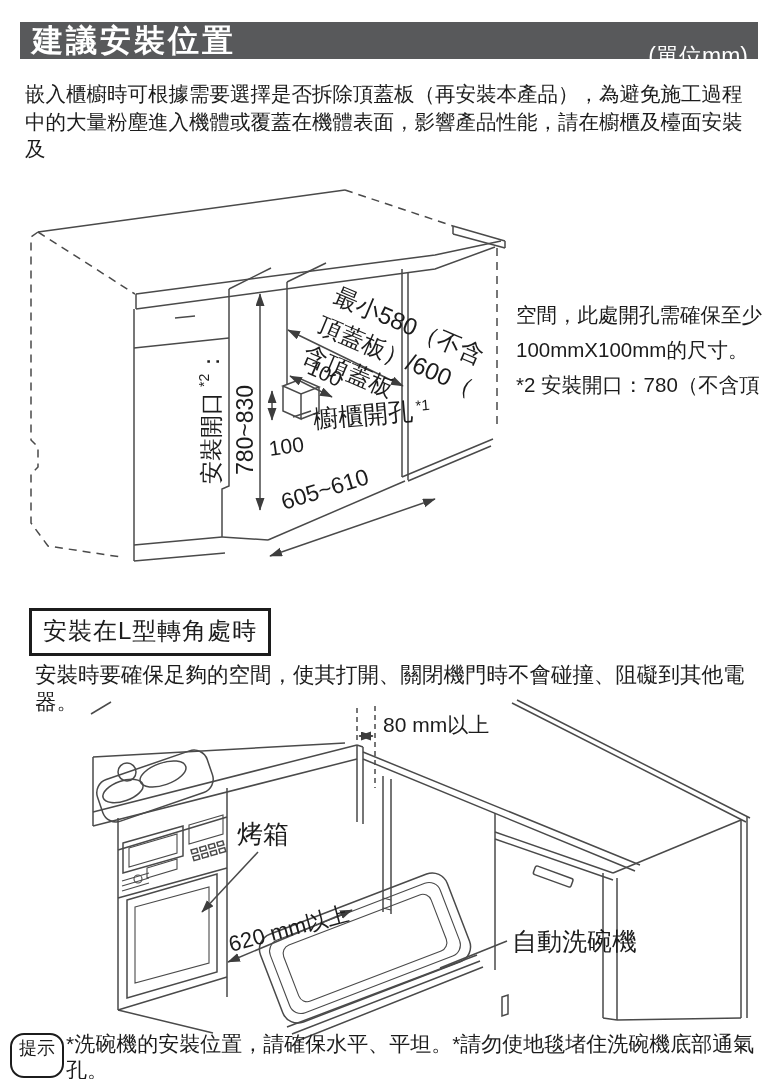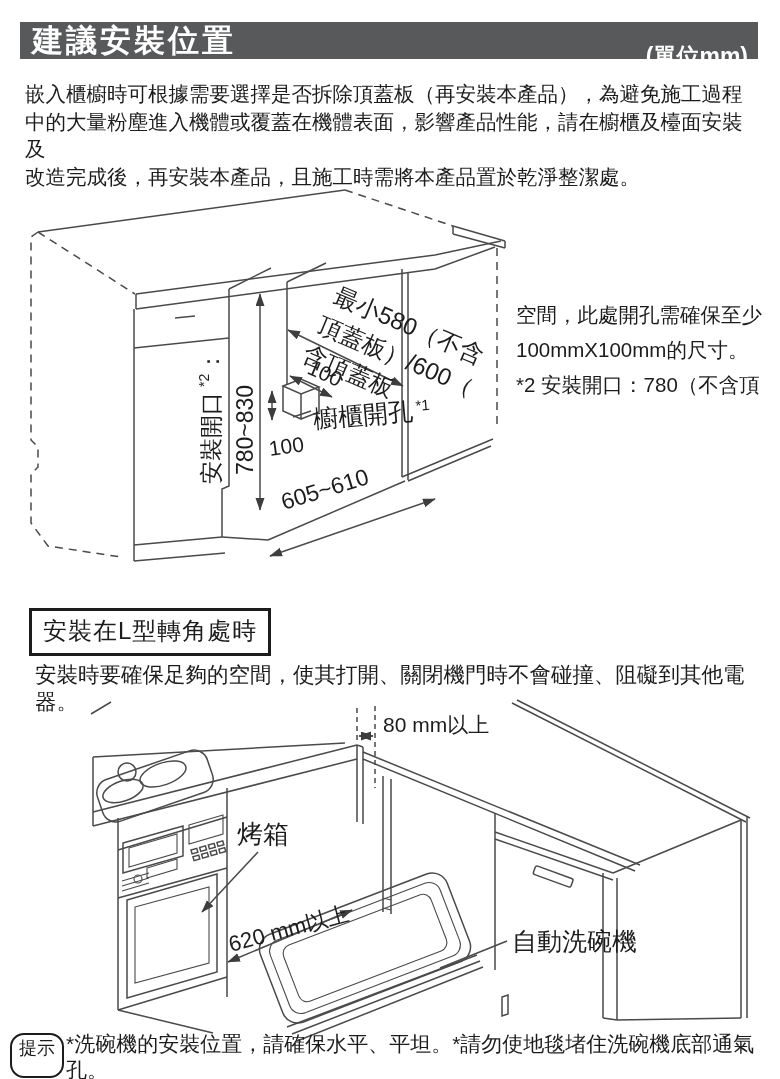--- a/index.html
+++ b/index.html
@@ -2,21 +2,21 @@
 <html><head>
 <meta charset="utf-8">
 <style>
   html,body{margin:0;padding:0;background:#e8e8e8;}
   .page{position:relative;width:780px;height:1079px;background:#ffffff;
         font-family:"Liberation Sans","DejaVu Sans",sans-serif;color:#1c1c1c;overflow:hidden;}
   .title-bar{position:absolute;left:20px;top:22px;width:738px;height:37px;background:#58595b;
         color:#ffffff;display:flex;align-items:center;justify-content:space-between;
         padding:0 10px 0 12px;box-sizing:border-box;}
   .title-bar .title{font-size:31px;font-weight:bold;letter-spacing:3px;}
-  .title-bar .unit{font-size:23px;font-weight:bold;margin-top:31px;}
+  .title-bar .unit{font-size:23px;font-weight:normal;margin-top:31px;}
   .intro{position:absolute;left:25px;top:80px;width:735px;font-size:20.5px;line-height:27.5px;}
   .notes{position:absolute;left:516px;top:297px;width:248px;font-size:20.5px;line-height:35px;}
   .subheading-box{position:absolute;left:29px;top:608px;border:3px solid #1c1c1c;
         padding:4px 11px 6px;font-size:24px;font-weight:500;letter-spacing:1px;}
   .para2{position:absolute;left:35px;top:662px;width:745px;font-size:21.5px;line-height:27px;}
   .footer{position:absolute;left:10px;top:1031px;width:766px;display:flex;align-items:flex-start;}
   .tip-pill{border:2px solid #1c1c1c;border-radius:14px;padding:1px 7px 16px;font-size:18px;
         white-space:nowrap;margin-top:2px;}
   .footer .footer-text{font-size:21px;line-height:26px;margin-left:2px;}
   svg{position:absolute;overflow:visible;}
@@ -32,21 +32,20 @@
 <div class="page">
 
   <div class="title-bar">
     <span class="title">建議安裝位置</span>
     <span class="unit">(單位mm)</span>
   </div>
 
   <div class="intro">
     <div>嵌入櫃櫥時可根據需要選擇是否拆除頂蓋板（再安裝本產品），為避免施工過程</div>
     <div>中的大量粉塵進入機體或覆蓋在機體表面，影響產品性能，請在櫥櫃及檯面安裝及</div>
-    <div>改造完成後，再安裝本產品，且施工時需將本產品置於乾淨整潔處。</div>
   </div>
 
   <svg style="left:25px;top:190px" width="485" height="412" viewBox="0 0 485 412">
     <defs>
       <marker id="arw" orient="auto-start-reverse" markerWidth="10" markerHeight="8" refX="8" refY="3">
           <path d="M0,0 L8.5,3 L0,6 Z" style="fill:#3d3d3d;stroke:none"></path>
         </marker>
     </defs>
 
     <g>

